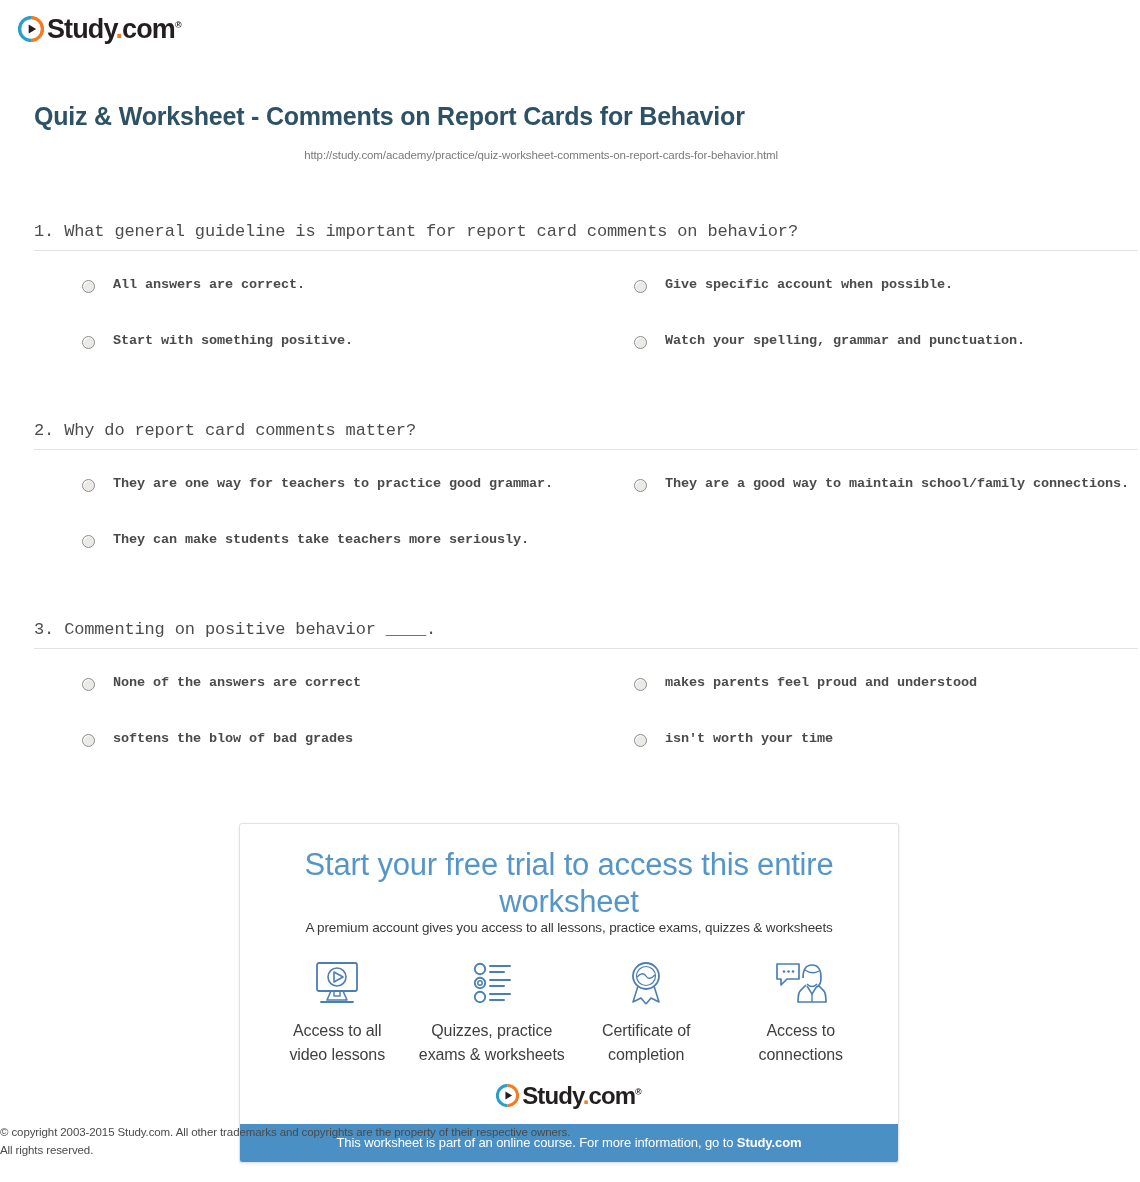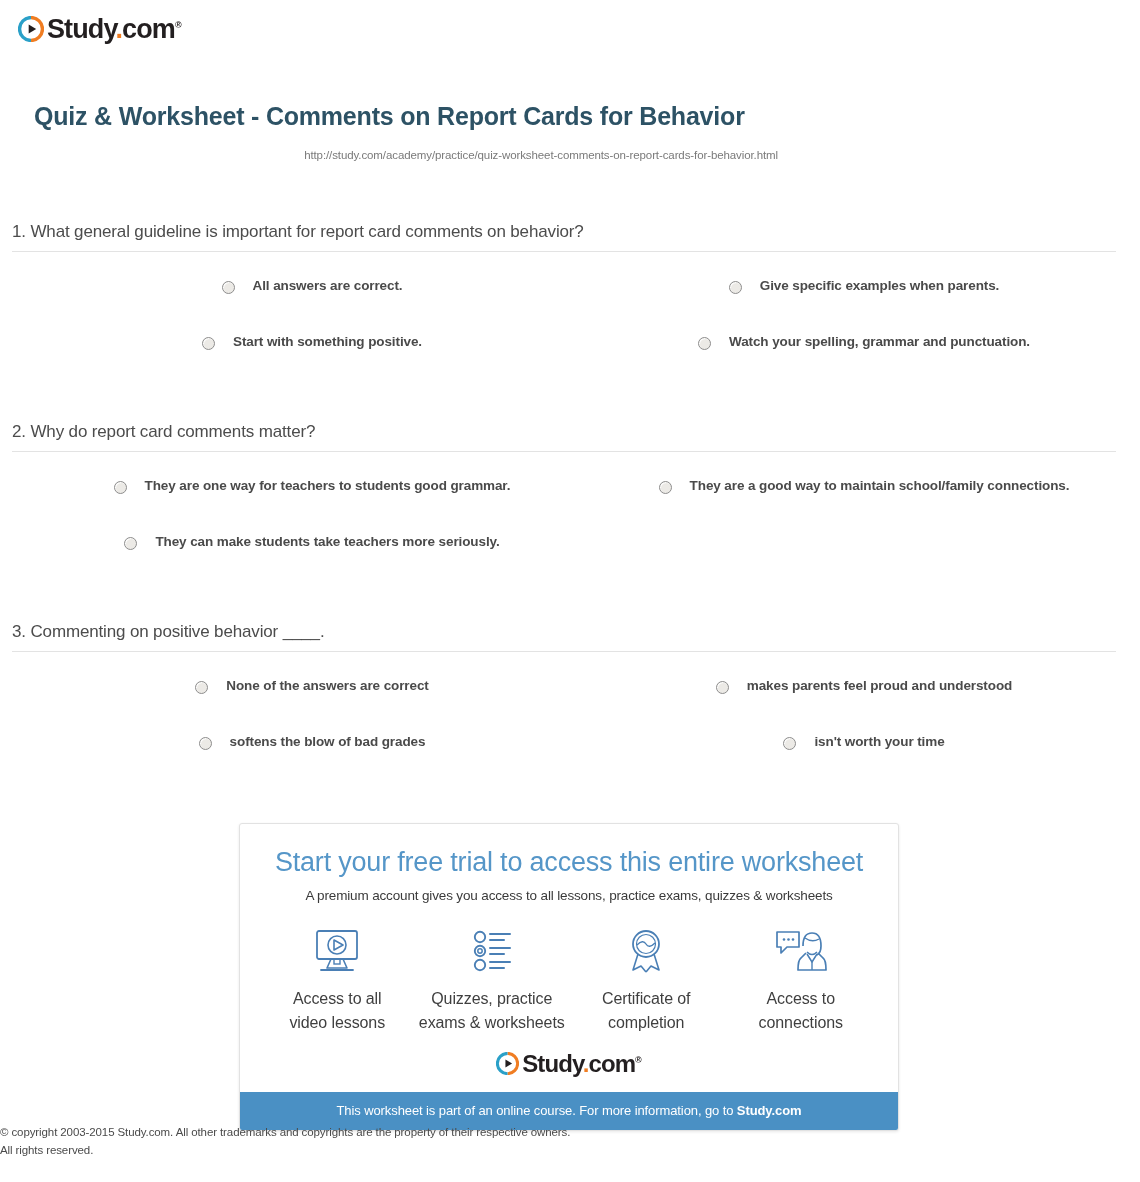--- a/index.html
+++ b/index.html
@@ -68,23 +68,24 @@
     color: #7a7a7a;
     margin-top: 6px;
     letter-spacing: -0.1px;
     font-family: "Liberation Sans", sans-serif;
     text-align: right;
   }
 
   
   .questions {
     position: absolute;
-    left: 12px;
+    left: 34px;
     top: 222px;
     width: 1104px;
+    font-family: Liberation Mono, monospace;
   }
   .question-block { margin-bottom: 0; }
   .question-text {
     font-size: 17px;
     color: #4c4c4c;
     font-weight: normal;
     padding-bottom: 9px;
     letter-spacing: -0.15px;
   }
   .q-divider {
@@ -97,21 +98,20 @@
     flex-wrap: wrap;
     padding-top: 26px;
   }
   .answer {
     width: 50%;
     box-sizing: border-box;
     display: flex;
     align-items: flex-start;
     padding-left: 48px;
     height: 56px;
-    justify-content: center;
   }
   .radio {
     width: 11px;
     height: 11px;
     border-radius: 50%;
     border: 1px solid #8e8e8e;
     background: #eceae6;
     flex: none;
     margin-top: 3px;
     box-shadow: inset 1px 1px 0 rgba(255,255,255,0.85);
@@ -134,30 +134,30 @@
     width: 660px;
     background: #ffffff;
     border: 1px solid #e2e2e2;
     border-radius: 3px;
     box-shadow: 0 1px 3px rgba(0,0,0,0.09);
     box-sizing: border-box;
     overflow: hidden;
   }
   .promo-inner { padding: 22px 20px 0 20px; text-align: center; }
   .promo-title {
-    font-size: 27px;
+    font-size: 31px;
     color: #5596c8;
     font-weight: normal;
     letter-spacing: -0.2px;
     line-height: 1.2;
   }
   .promo-sub {
     font-size: 13.5px;
     color: #3a3a3a;
-    margin-top: 10px;
+    margin-top: 0;
     letter-spacing: -0.15px;
   }
   .features {
     display: flex;
     justify-content: center;
     margin-top: 22px;
   }
   .feature {
     width: 155px;
     text-align: center;
@@ -229,42 +229,42 @@
   <div class="question-block">
     <div class="question-text">1. What general guideline is important for report card comments on behavior?</div>
     <div class="q-divider"></div>
     <div class="answers">
       <div class="answer">
         <span class="radio"></span>
         <span class="answer-text">All answers are correct.</span>
       </div>
       <div class="answer">
         <span class="radio"></span>
-        <span class="answer-text">Give specific examples when parents.</span>
+        <span class="answer-text">Give specific account when possible.</span>
       </div>
       <div class="answer">
         <span class="radio"></span>
         <span class="answer-text">Start with something positive.</span>
       </div>
       <div class="answer">
         <span class="radio"></span>
         <span class="answer-text">Watch your spelling, grammar and punctuation.</span>
       </div>
     </div>
   </div>
 
   <div class="q-gap"></div>
 
   <div class="question-block">
     <div class="question-text">2. Why do report card comments matter?</div>
     <div class="q-divider"></div>
     <div class="answers">
       <div class="answer">
         <span class="radio"></span>
-        <span class="answer-text">They are one way for teachers to students good grammar.</span>
+        <span class="answer-text">They are one way for teachers to practice good grammar.</span>
       </div>
       <div class="answer">
         <span class="radio"></span>
         <span class="answer-text">They are a good way to maintain school/family connections.</span>
       </div>
       <div class="answer">
         <span class="radio"></span>
         <span class="answer-text">They can make students take teachers more seriously.</span>
       </div>
     </div>

